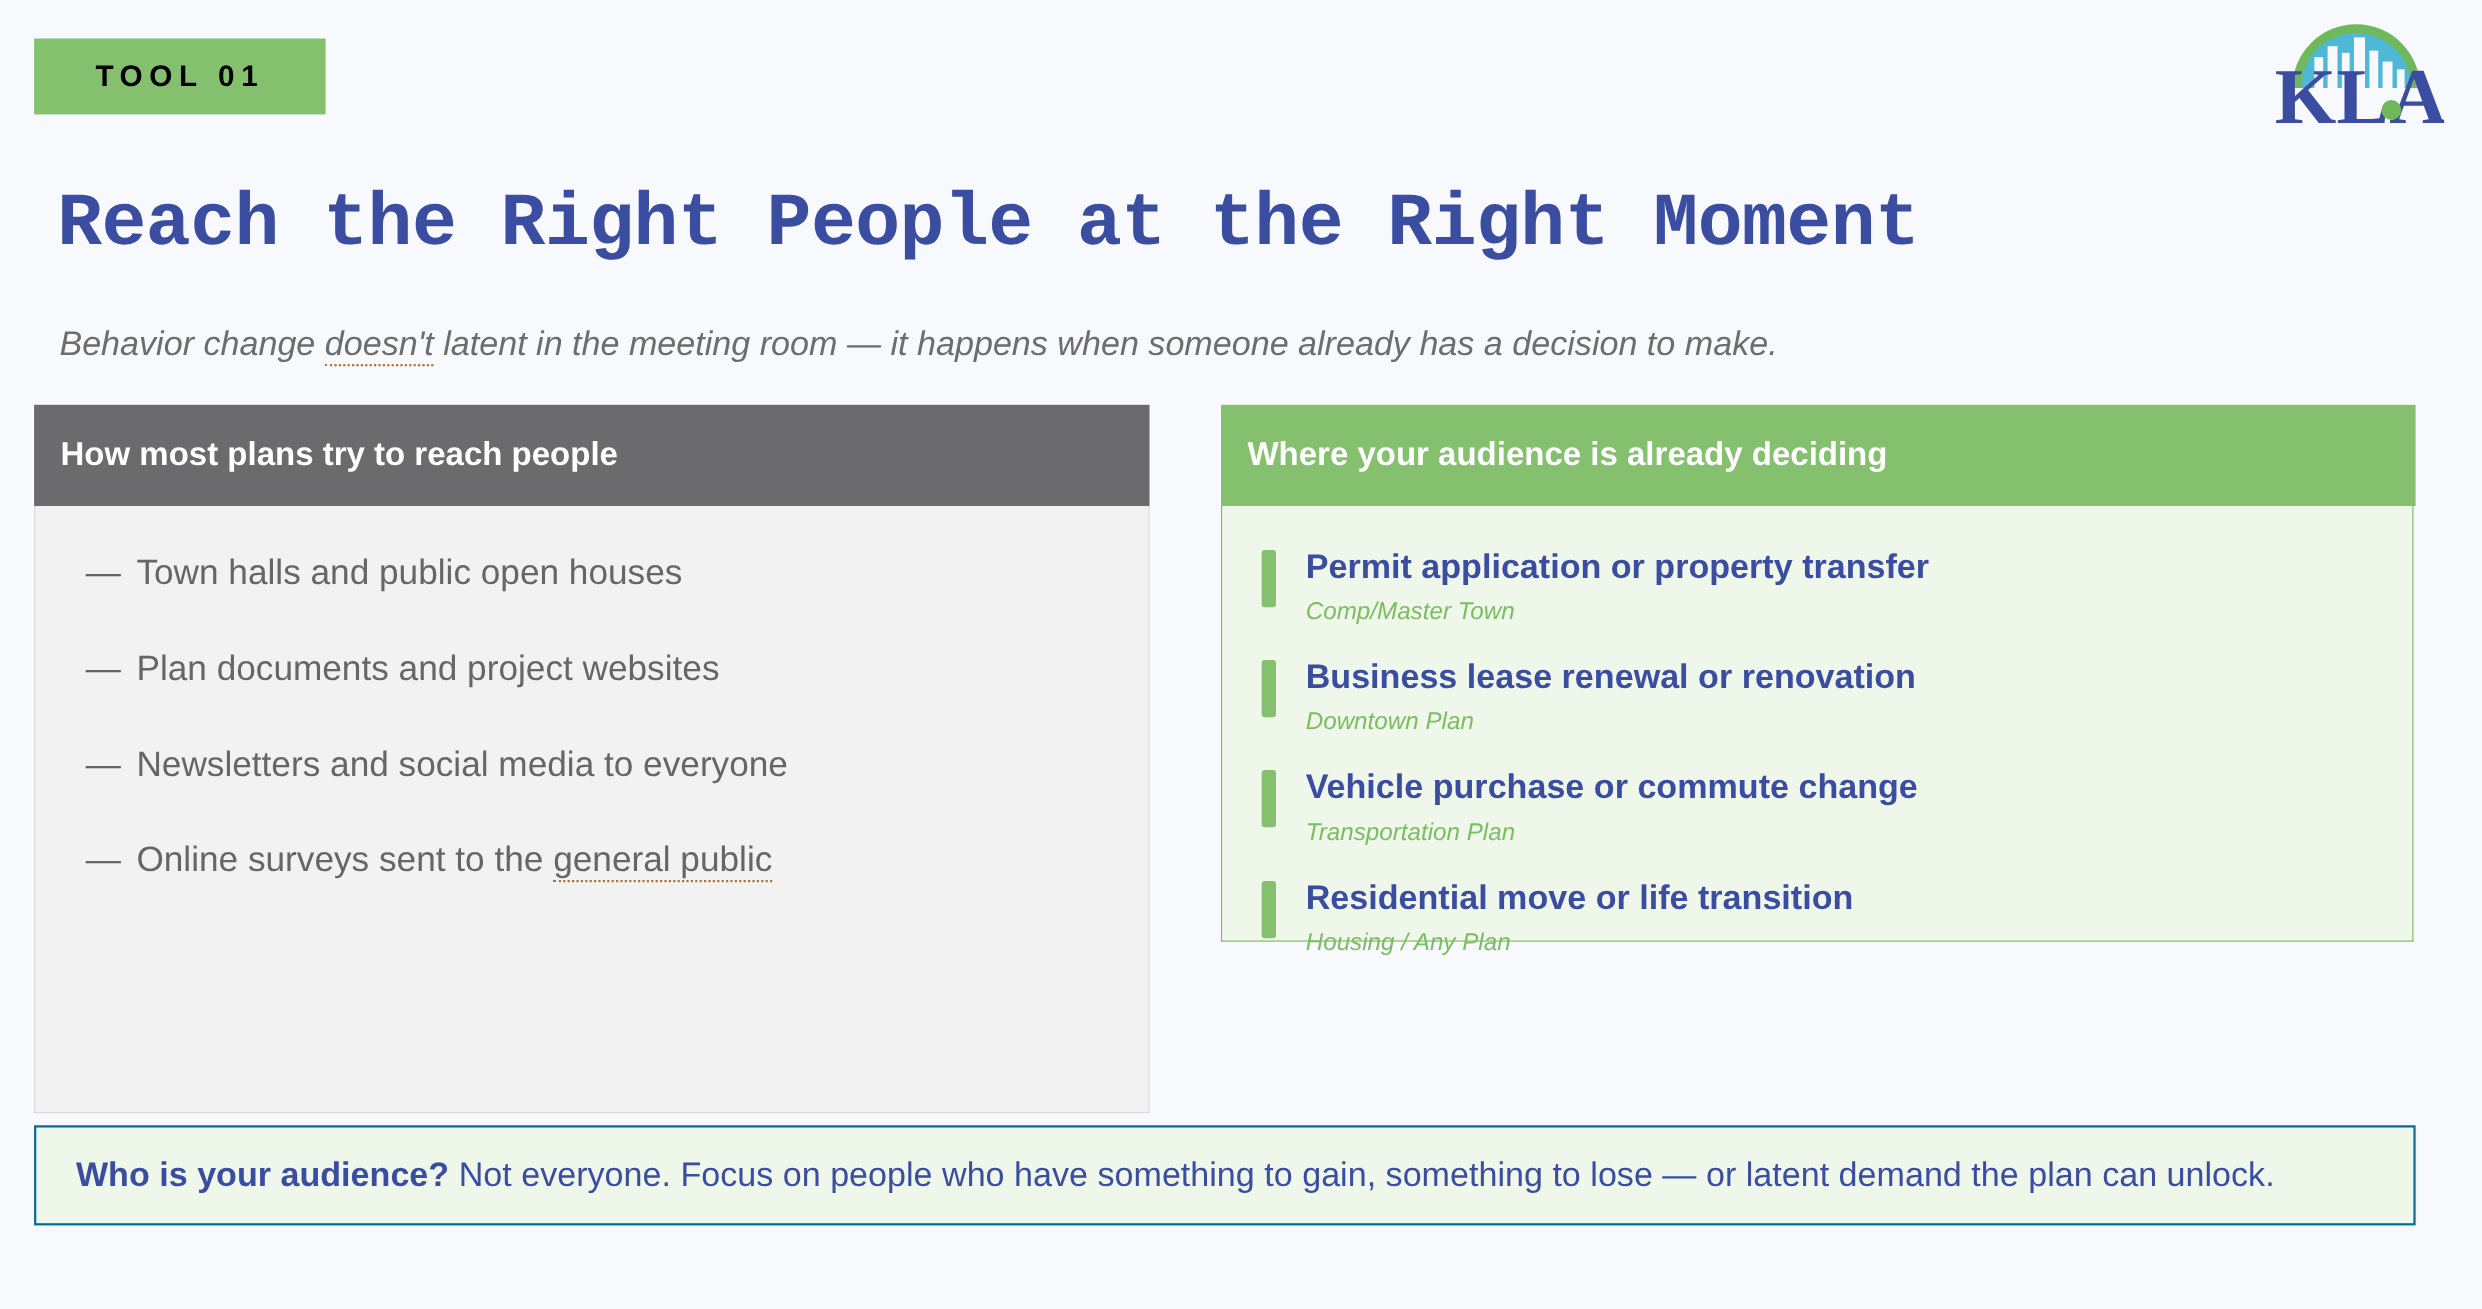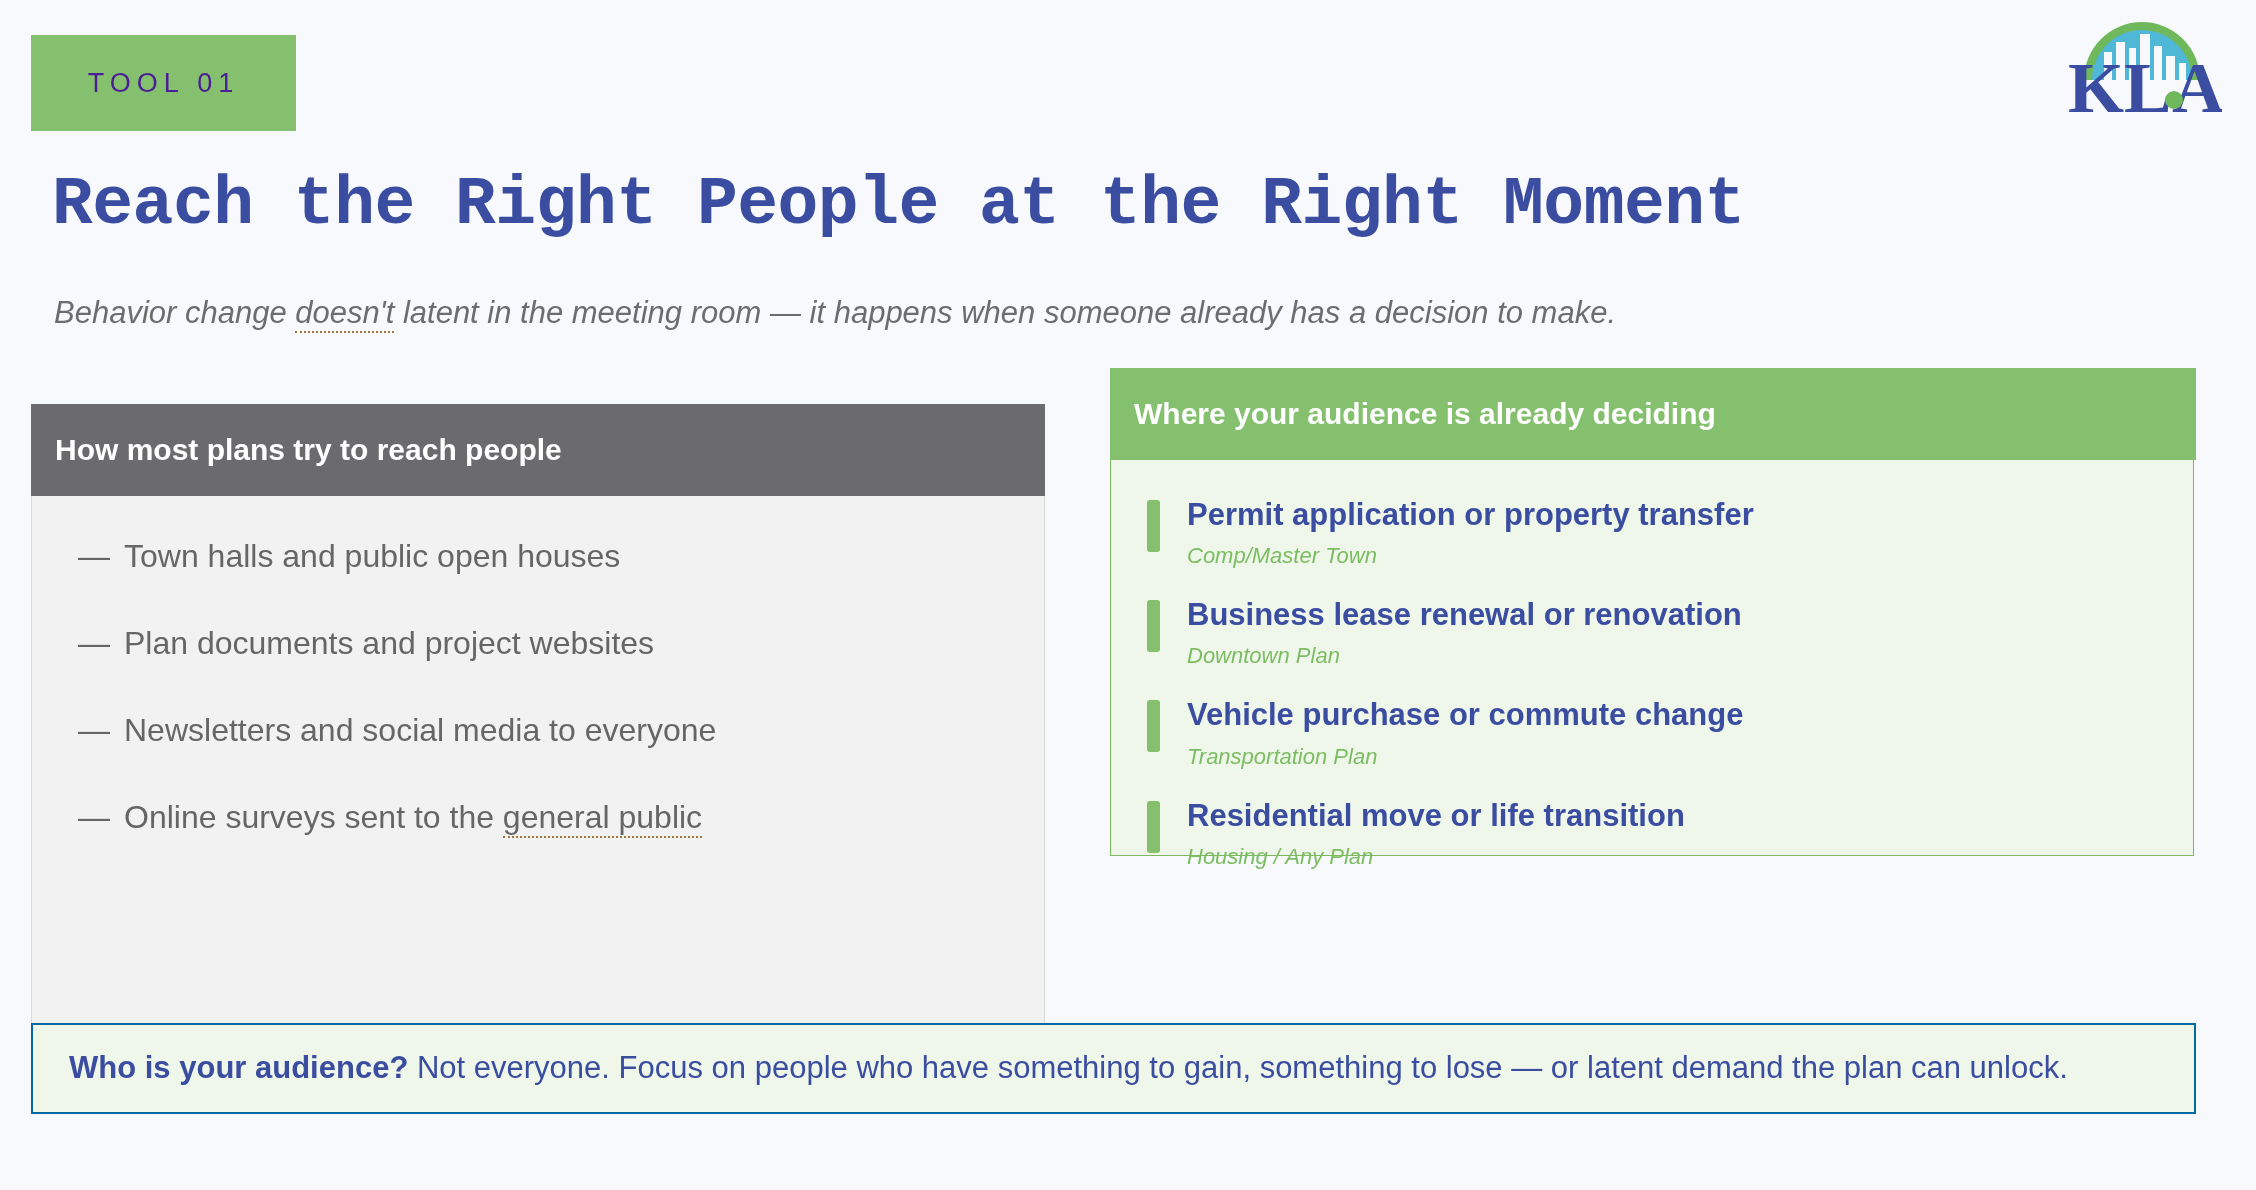--- a/index.html
+++ b/index.html
@@ -20,25 +20,25 @@
     position: absolute;
     left: 0; top: 0;
     width: 2256px;
     height: 140px;
   }
   .tool-badge {
     position: absolute;
     left: 31px;
     top: 35px;
     width: 265px;
-    height: 96px;
+    height: 69px;
     background: #85c06f;
-    color: #4c1d95;
+    color: #000000;
     font-size: 27px;
-    font-weight: normal;
+    font-weight: bold;
     letter-spacing: 6px;
     display: flex;
     align-items: center;
     justify-content: center;
     box-sizing: border-box;
   }
   .logo {
     position: absolute;
     right: 34px;
     top: 8px;
@@ -70,21 +70,21 @@
   .dotted-underline {
     border-bottom: 2px dotted #a8743a;
     padding-bottom: 1px;
   }
 
   
   .panel {
     position: absolute;
     box-sizing: border-box;
   }
-  .panel-left  { left: 31px;   top: 368px; width: 842px; margin-top: 36px; }
+  .panel-left  { left: 31px;   top: 368px; width: 842px; }
   .panel-right { left: 1110px; top: 368px; width: 1086px; }
 
   .panel-head {
     box-sizing: border-box;
     height: 92px;
     display: flex;
     align-items: center;
     padding-left: 24px;
     color: #ffffff;
     font-size: 30px;

